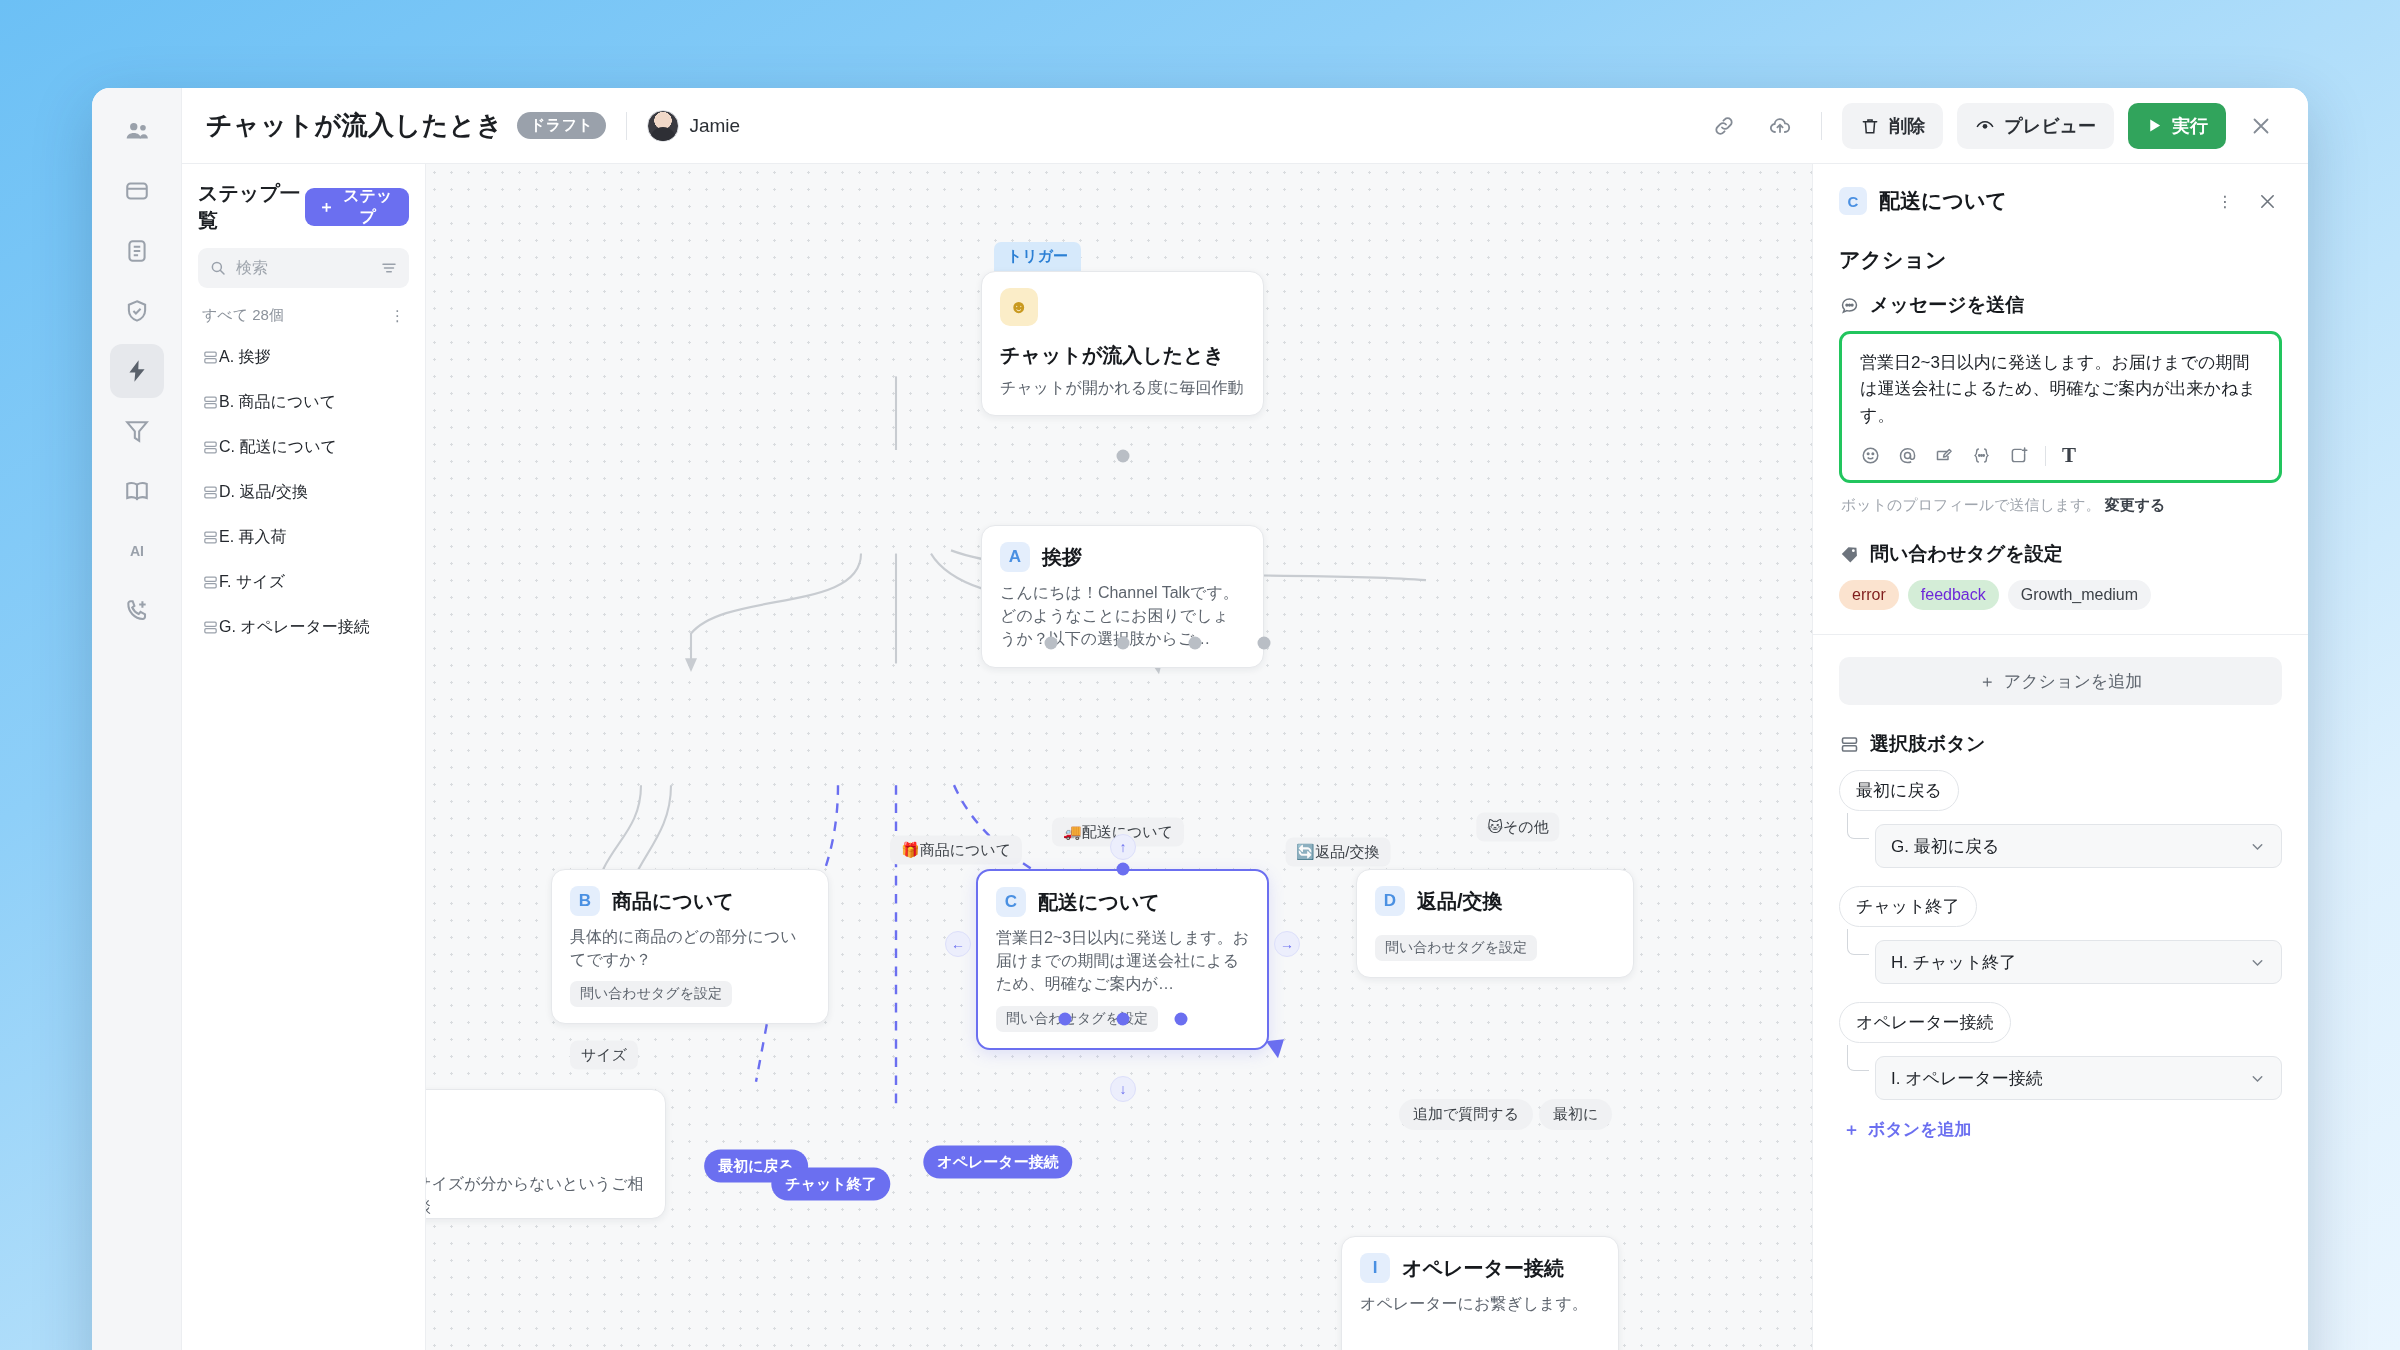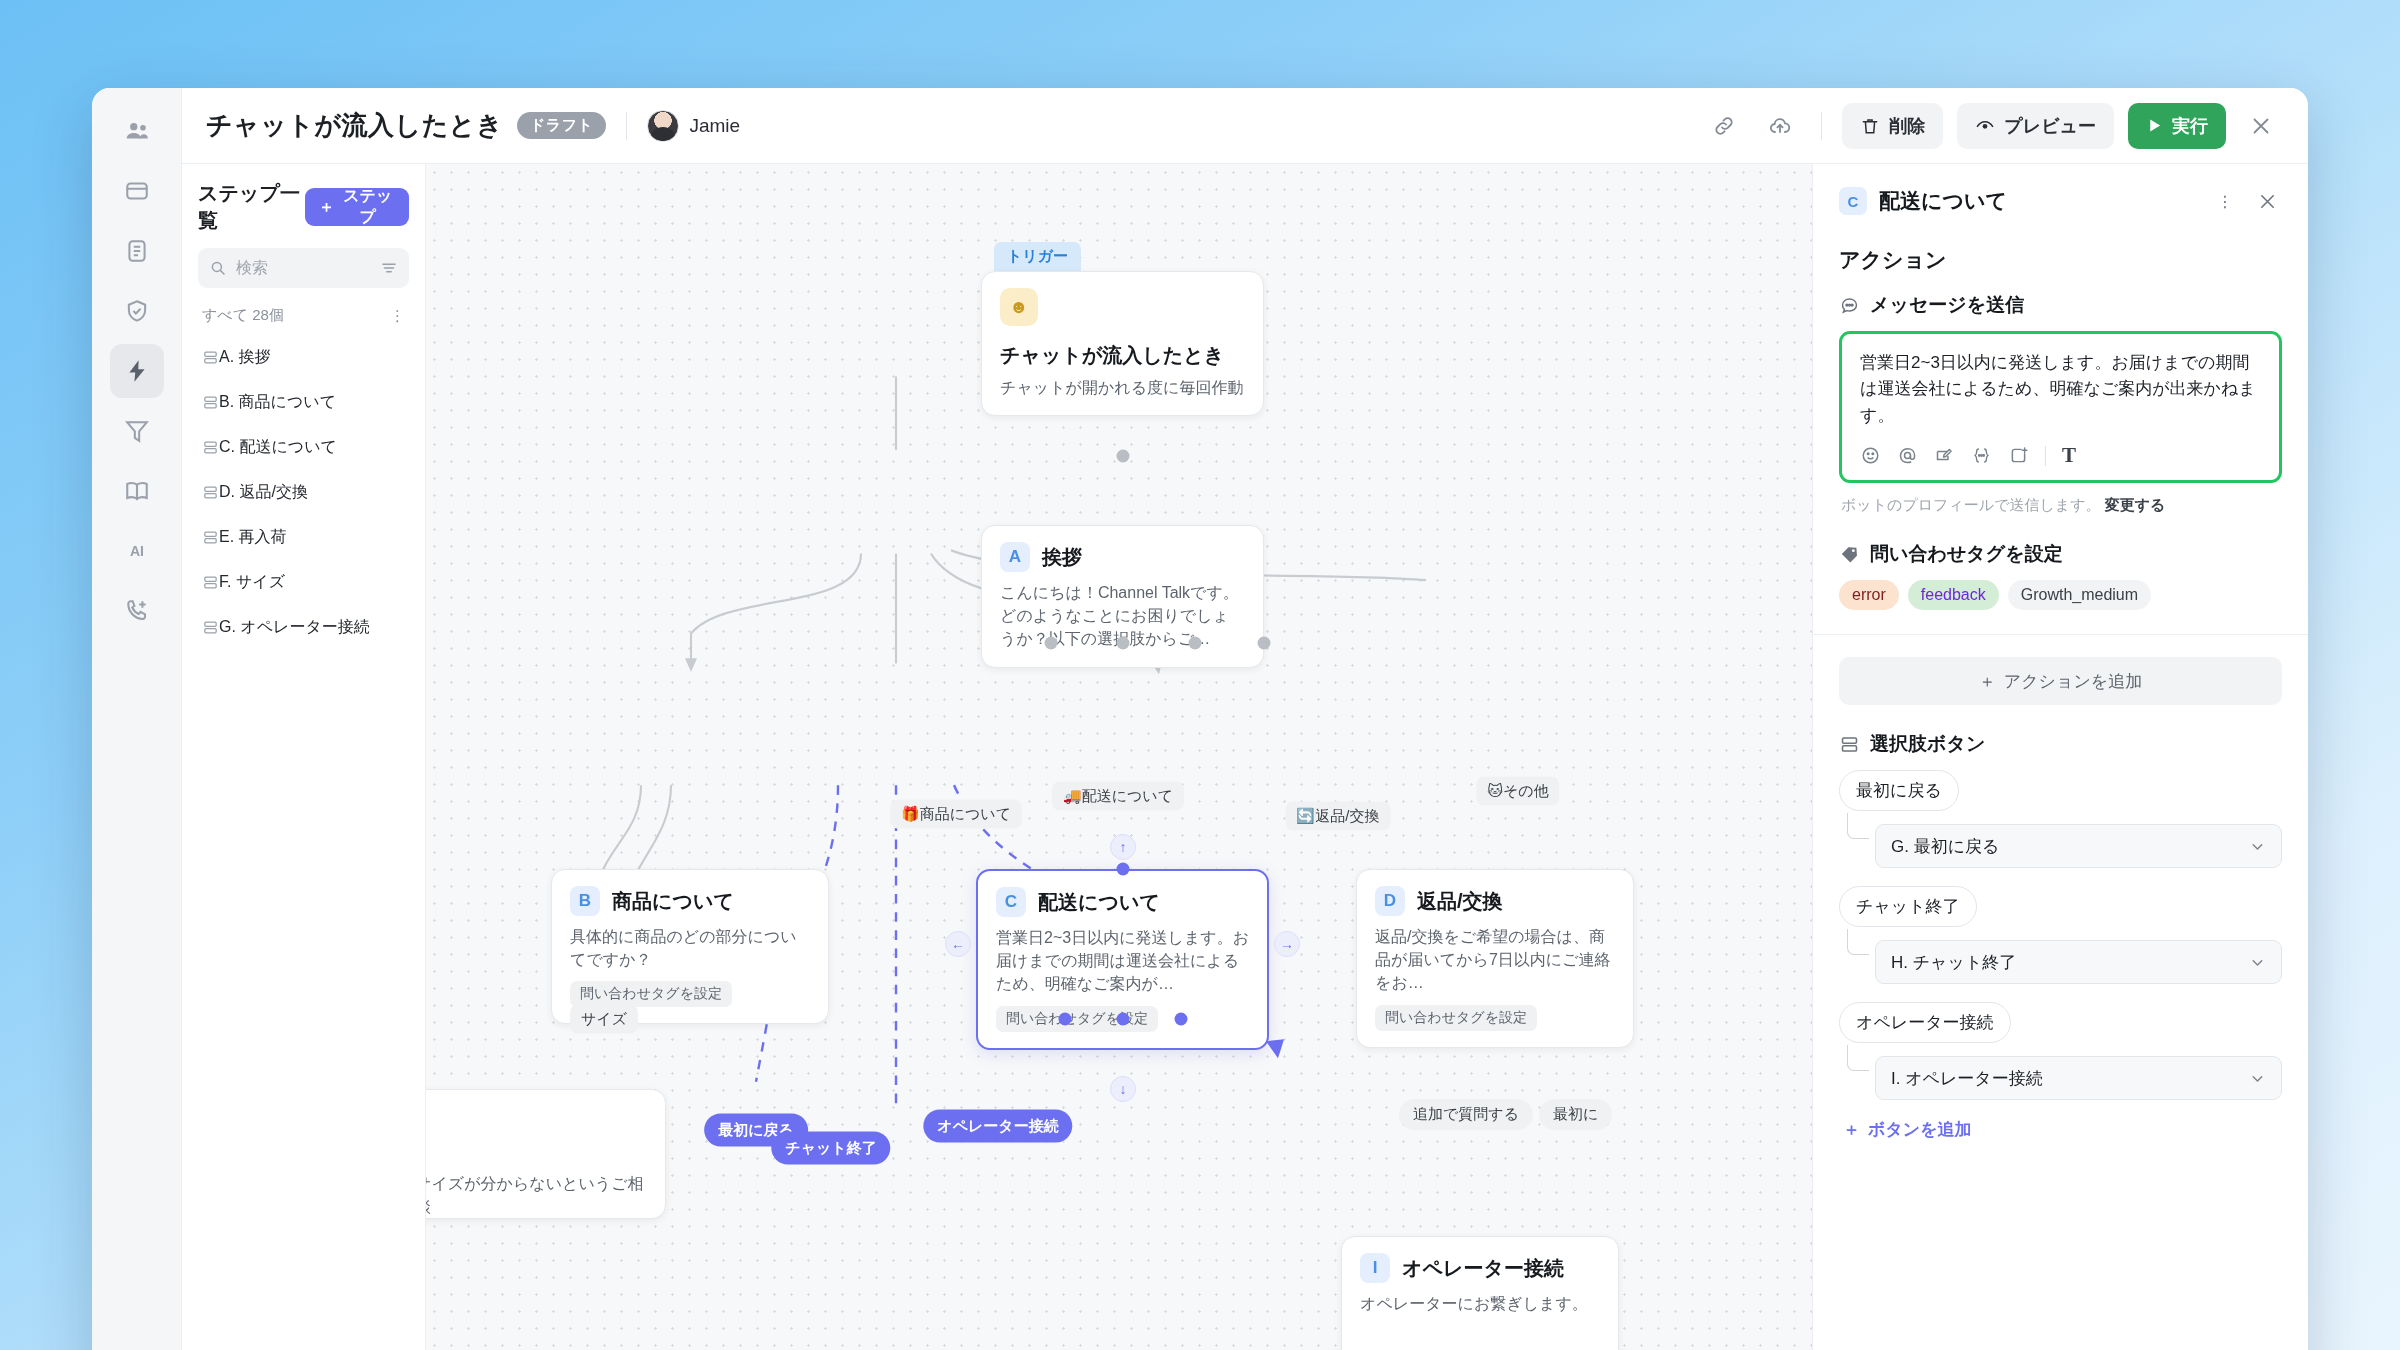--- a/index.html
+++ b/index.html
@@ -160,21 +160,21 @@
     padding: 4px 10px; font-size: 14px;
   }
   .trigger-label {
     position: absolute; background: #d6e9fb; color: #2b7fd4;
     font-size: 15px; font-weight: 700; border-radius: 7px 7px 0 0;
     padding: 5px 13px 8px 13px;
   }
   .edge-label {
     position: absolute; transform: translate(-50%,-50%);
     background: #f0f1f3; color: #3c4147; border-radius: 8px;
-    padding: 5px 11px; font-size: 15px; white-space: nowrap;
+    padding: 5px 11px; font-size: 15px; white-space: nowrap; margin-top: 36px;
   }
   .edge-label.purple { background: #6b6ff0; color: #fff; font-weight: 700; border-radius: 999px; padding: 7px 14px; }
   .pill-flat {
     position: absolute; background: #f0f1f3; color: #3c4147;
     border-radius: 999px; padding: 6px 14px; font-size: 15px; white-space: nowrap;
   }
   .handle {
     position: absolute; width: 13px; height: 13px; border-radius: 50%;
     background: #b9bec5; transform: translate(-50%,-50%);
   }
@@ -504,21 +504,20 @@
         <div class="handle purple" style="left:755px; top:855px;"></div>
         <div class="round-btn" style="left:697px; top:925px;">↓</div>
         <div class="round-btn" style="left:532px; top:780px;">←</div>
         <div class="round-btn" style="left:861px; top:780px;">→</div>
 
         <div class="node" style="left:930px; top:705px; width:278px;">
           <div class="node-head">
             <div class="node-badge">D</div>
             <div class="node-title">返品/交換</div>
           </div>
-          <div class="node-desc">返品/交換をご希望の場合は、商品が届いてから7日以内にご連絡をお…</div>
           <div class="node-tag">問い合わせタグを設定</div>
         </div>
 
         <div class="pill-flat" style="left:973px; top:935px;">追加で質問する</div>
         <div class="pill-flat" style="left:1113px; top:935px;">最初に</div>
 
         <div class="edge-label" style="left:178px; top:855px;">サイズ</div>
         <div class="node" style="left:-30px; top:925px; width:270px; height:130px;">
           <div class="node-desc" style="margin-top:66px;">サイズが分からないというご相談</div>
         </div>

